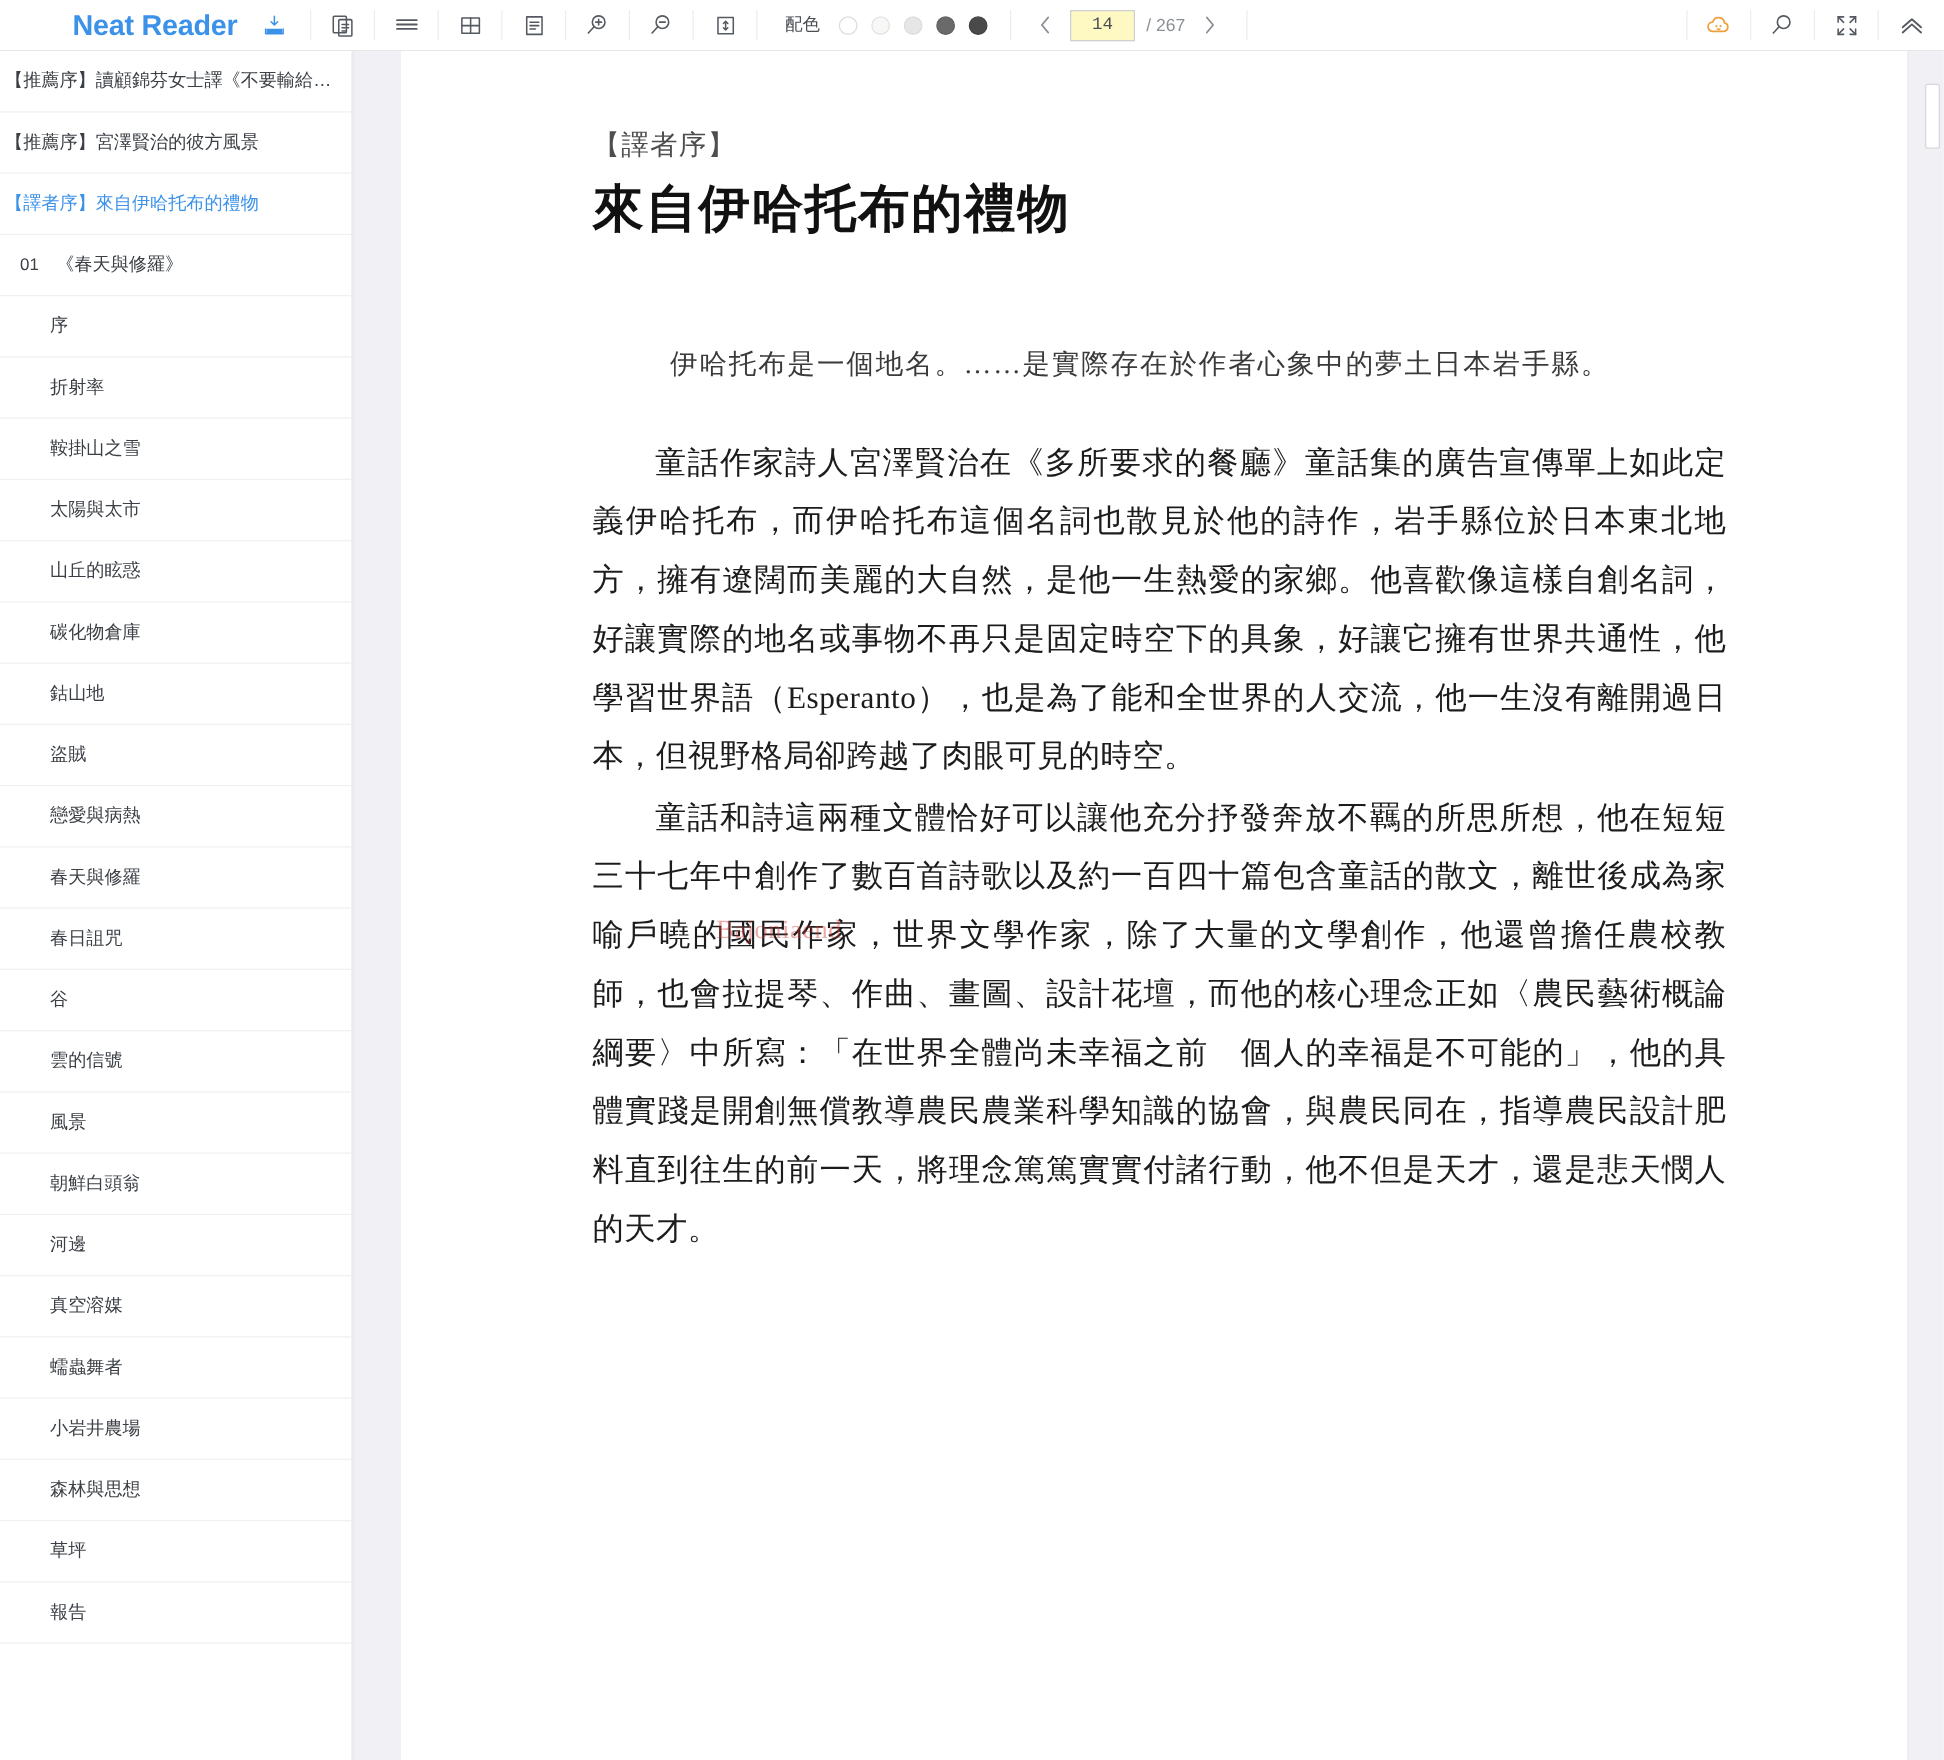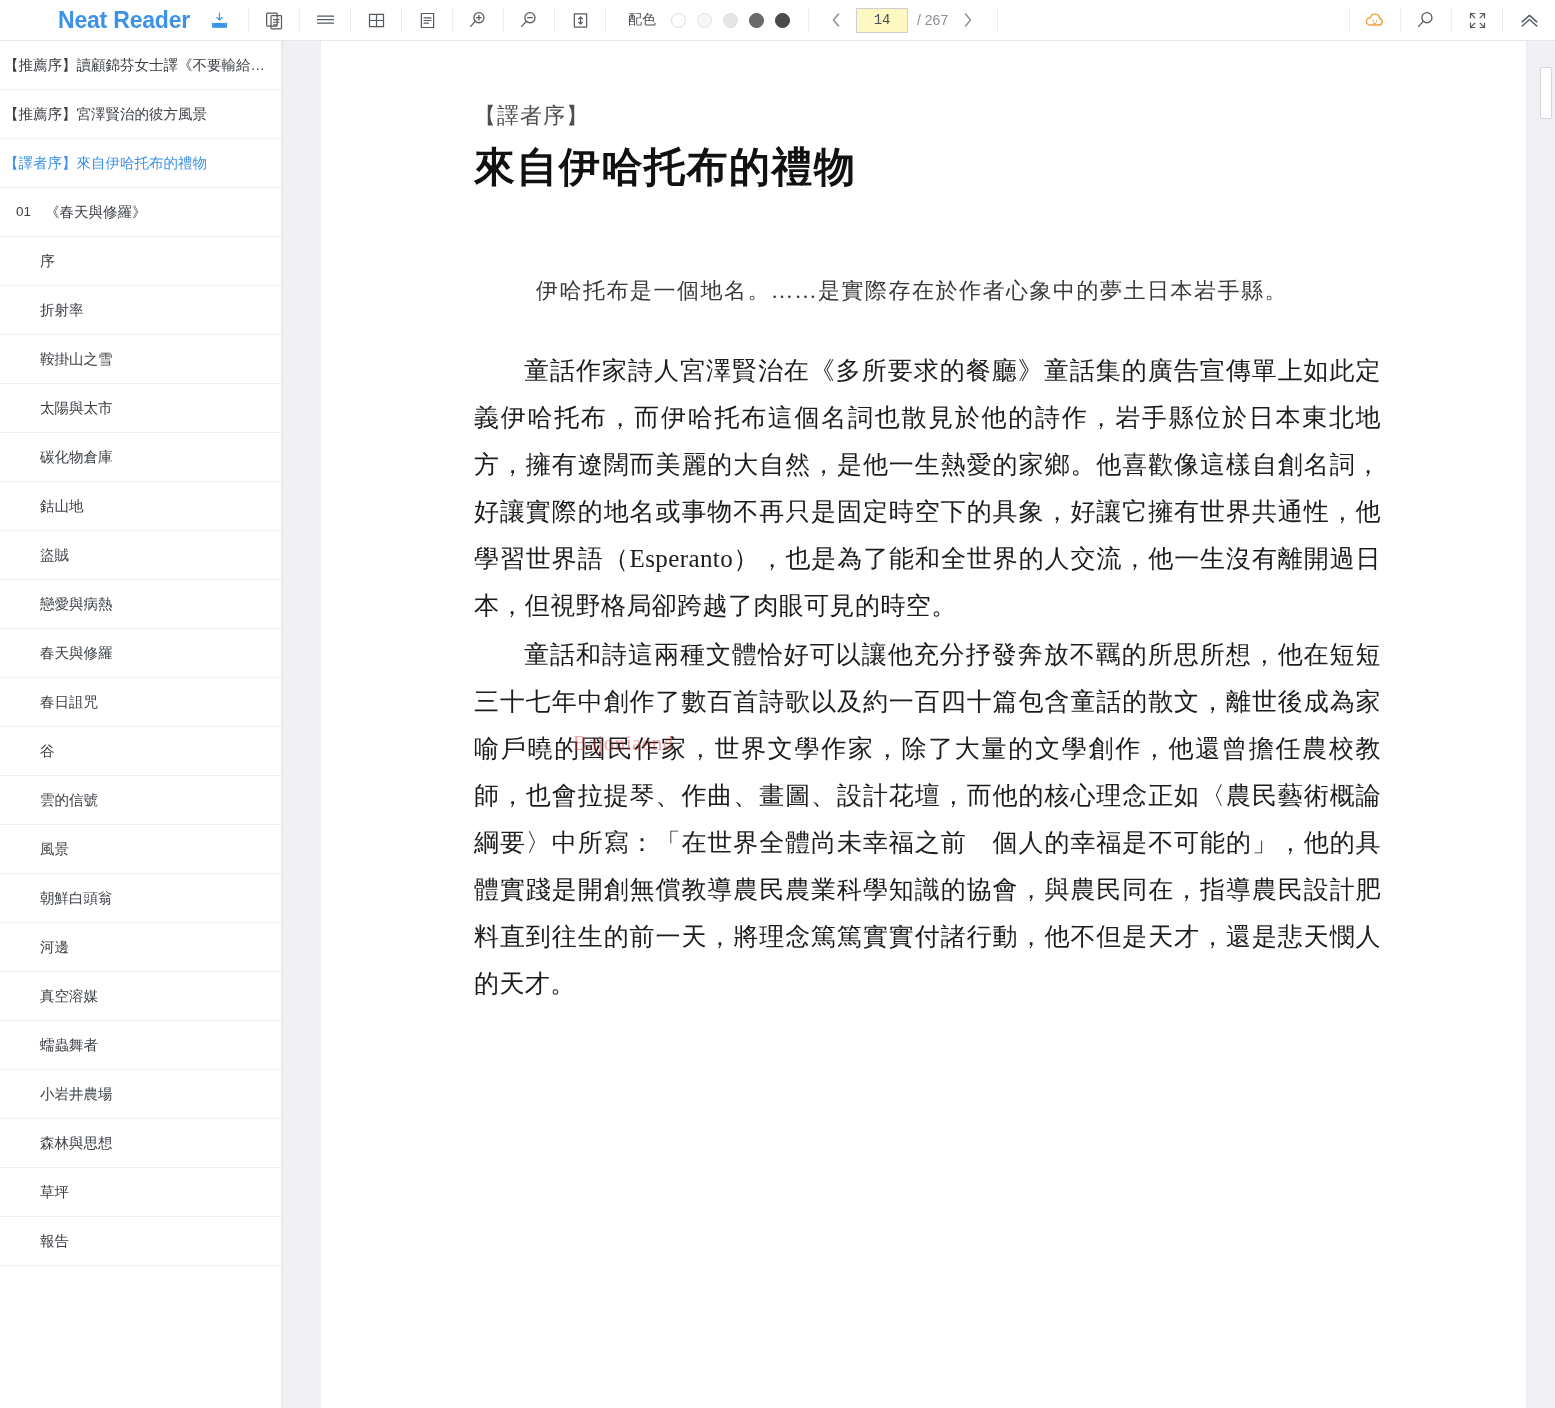--- a/index.html
+++ b/index.html
@@ -359,20 +359,23 @@
       <div class="toc-item toc-l2">
         <span class="toc-label">折射率</span>
       </div>
       <div class="toc-item toc-l2">
         <span class="toc-label">鞍掛山之雪</span>
       </div>
       <div class="toc-item toc-l2">
         <span class="toc-label">太陽與太市</span>
       </div>
       <div class="toc-item toc-l2">
+        <span class="toc-label">山丘的眩惑</span>
+      </div>
+      <div class="toc-item toc-l2">
         <span class="toc-label">碳化物倉庫</span>
       </div>
       <div class="toc-item toc-l2">
         <span class="toc-label">鈷山地</span>
       </div>
       <div class="toc-item toc-l2">
         <span class="toc-label">盜賊</span>
       </div>
       <div class="toc-item toc-l2">
         <span class="toc-label">戀愛與病熱</span>

